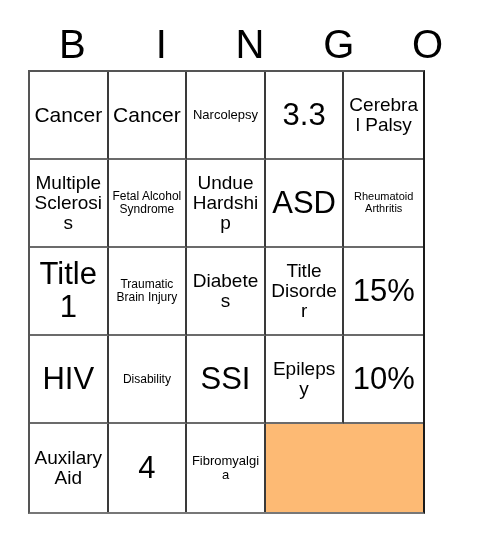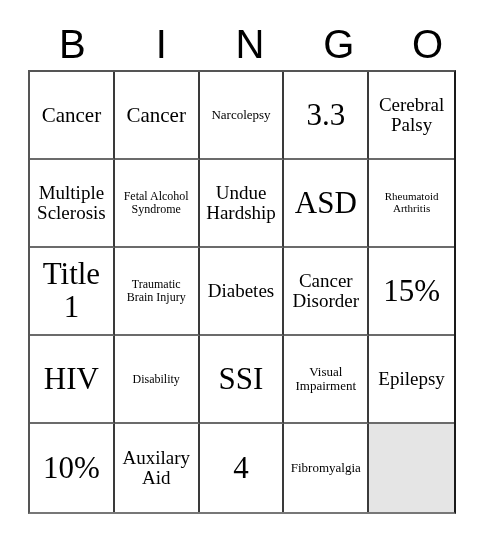--- a/index.html
+++ b/index.html
@@ -45,32 +45,31 @@
     letter-spacing: 0;
     color: #000000;
     user-select: none;
   }
 
   
   #grid {
     position: absolute;
     left: 28px;
     top: 70px;
-    width: 428px;
+    width: 397px;
     height: 444px;
     border-top: 2px solid #555555;
     border-left: 2px solid #555555;
     border-right: 2px solid #1a1a1a;
     border-bottom: 2px solid #777777;
     box-sizing: border-box;
     display: grid;
     grid-template-columns: repeat(5, 1fr);
     grid-template-rows: repeat(5, 1fr);
-    background: #e5e5e5;
-    font-family: Liberation Serif, serif;
+    background: #fdba74;
   }
   .cell {
     position: relative;
     border-right: 2px solid #3a3a3a;
     border-bottom: 2px solid #6b6b6b;
     box-sizing: border-box;
     display: flex;
     align-items: center;
     justify-content: center;
     padding: 2px 3px;
@@ -147,36 +146,33 @@
       <div class="cell sz-xxl">
         <span class="cell-text">Title 1</span>
       </div>
       <div class="cell sz-s">
         <span class="cell-text">Traumatic Brain Injury</span>
       </div>
       <div class="cell sz-m">
         <span class="cell-text">Diabetes</span>
       </div>
       <div class="cell sz-m">
-        <span class="cell-text">Cancer Disorder</span>
+        <span class="cell-text">Title Disorder</span>
       </div>
       <div class="cell sz-xxl">
         <span class="cell-text">15%</span>
       </div>
       <div class="cell sz-xxl">
         <span class="cell-text">HIV</span>
       </div>
       <div class="cell sz-s">
         <span class="cell-text">Disability</span>
       </div>
       <div class="cell sz-xxl">
         <span class="cell-text">SSI</span>
-      </div>
-      <div class="cell sz-xs">
-        <span class="cell-text">Visual Impairment</span>
       </div>
       <div class="cell sz-m">
         <span class="cell-text">Epilepsy</span>
       </div>
       <div class="cell sz-xxl">
         <span class="cell-text">10%</span>
       </div>
       <div class="cell sz-m">
         <span class="cell-text">Auxilary Aid</span>
       </div>

